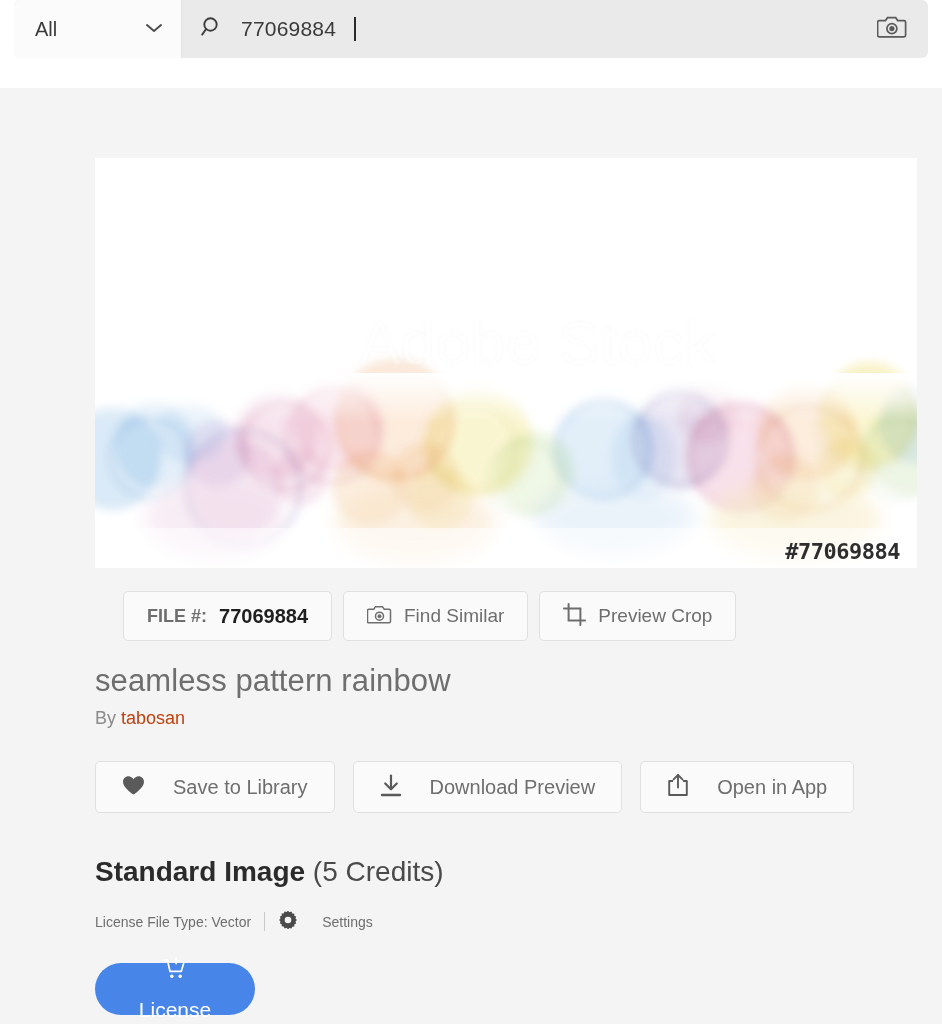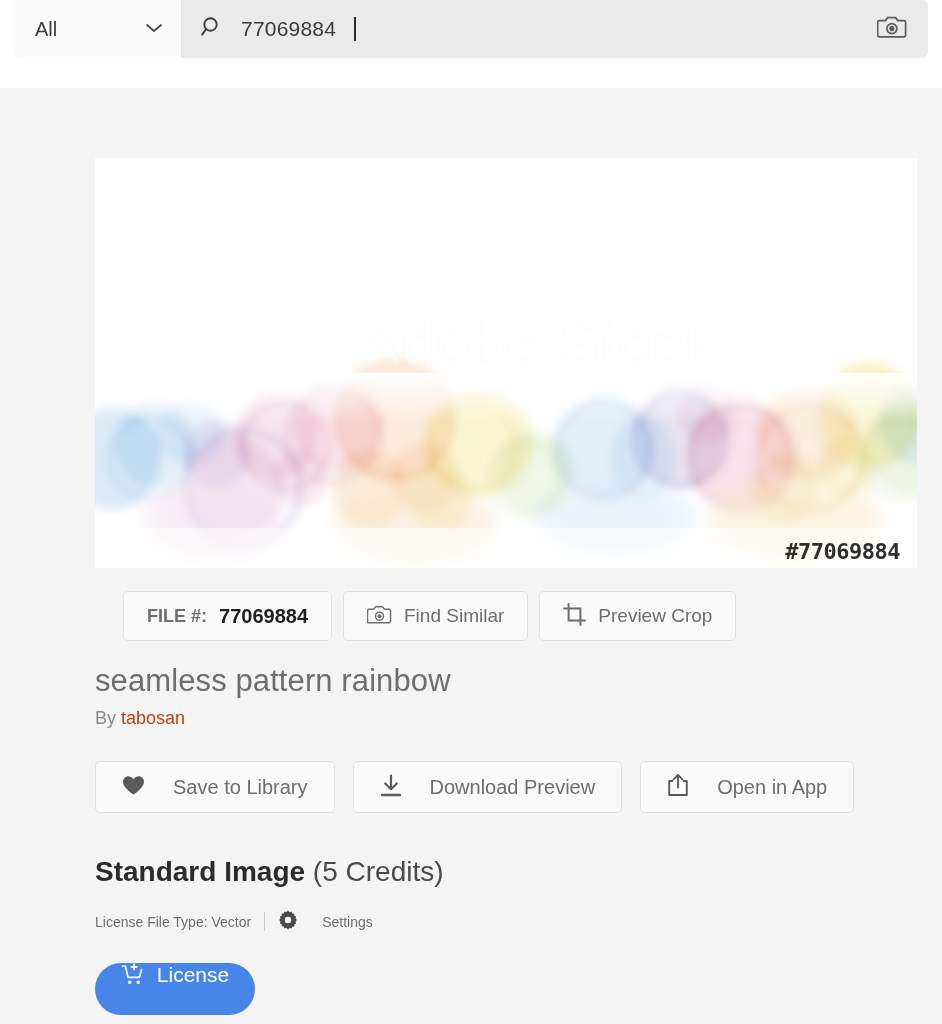--- a/index.html
+++ b/index.html
@@ -150,23 +150,24 @@
     font-size: 14px; color: #6e6e6e;
   }
   .vdiv { width: 1px; height: 19px; background: #c9c9c9; }
   .settings { display: flex; align-items: center; gap: 24px; cursor: pointer; }
 
   .license-btn {
     margin-top: 30px;
     width: 160px; height: 52px;
     background: #4786e8;
     border: none; border-radius: 26px;
-    display: flex; align-items: flex-start; justify-content: center;
+    display: flex; align-items: center; justify-content: center;
     gap: 12px;
     cursor: pointer;
+    flex-direction: column;
   }
   .license-btn span { color: #ffffff; font-size: 21px; }
 </style>
 </head>
 <body>
 
 <div class="header">
   <div class="searchbar">
 
     <div class="cat-select">

